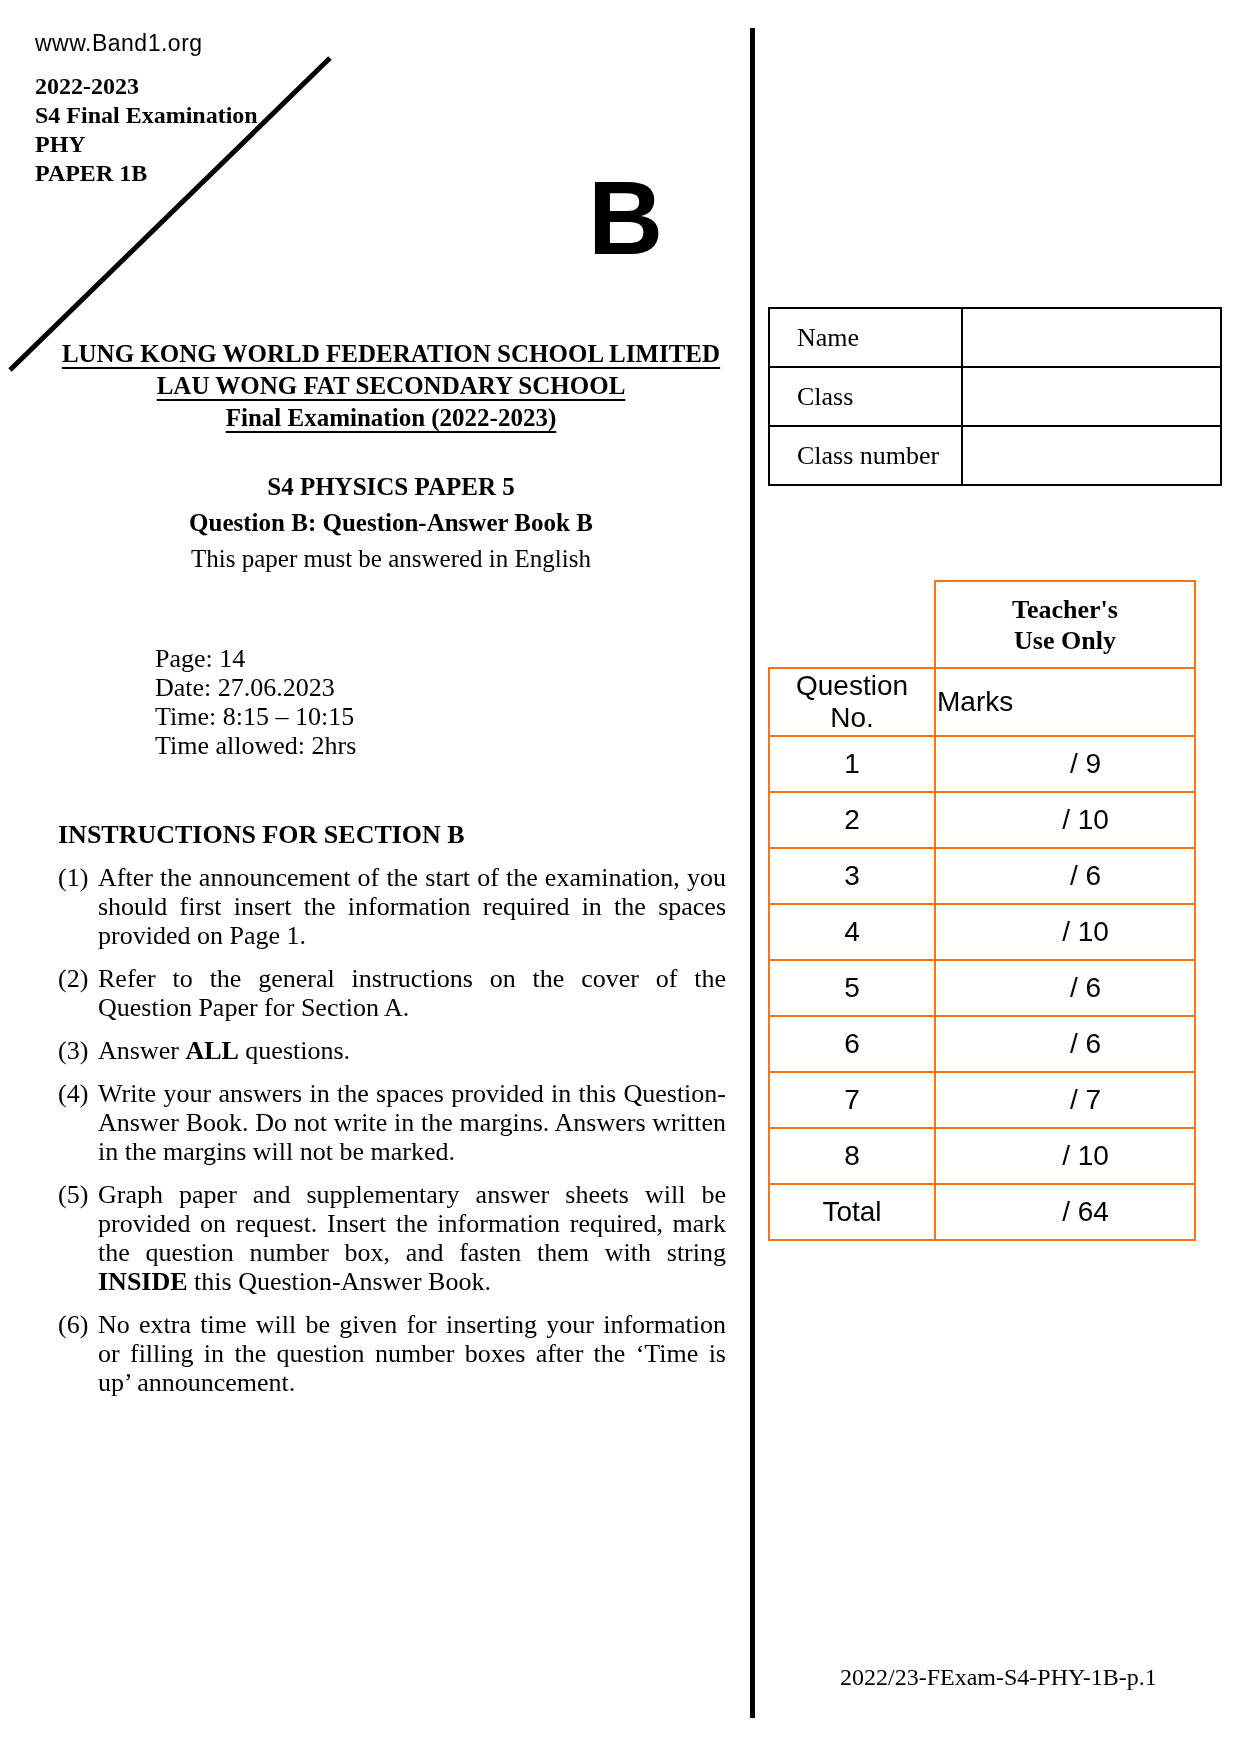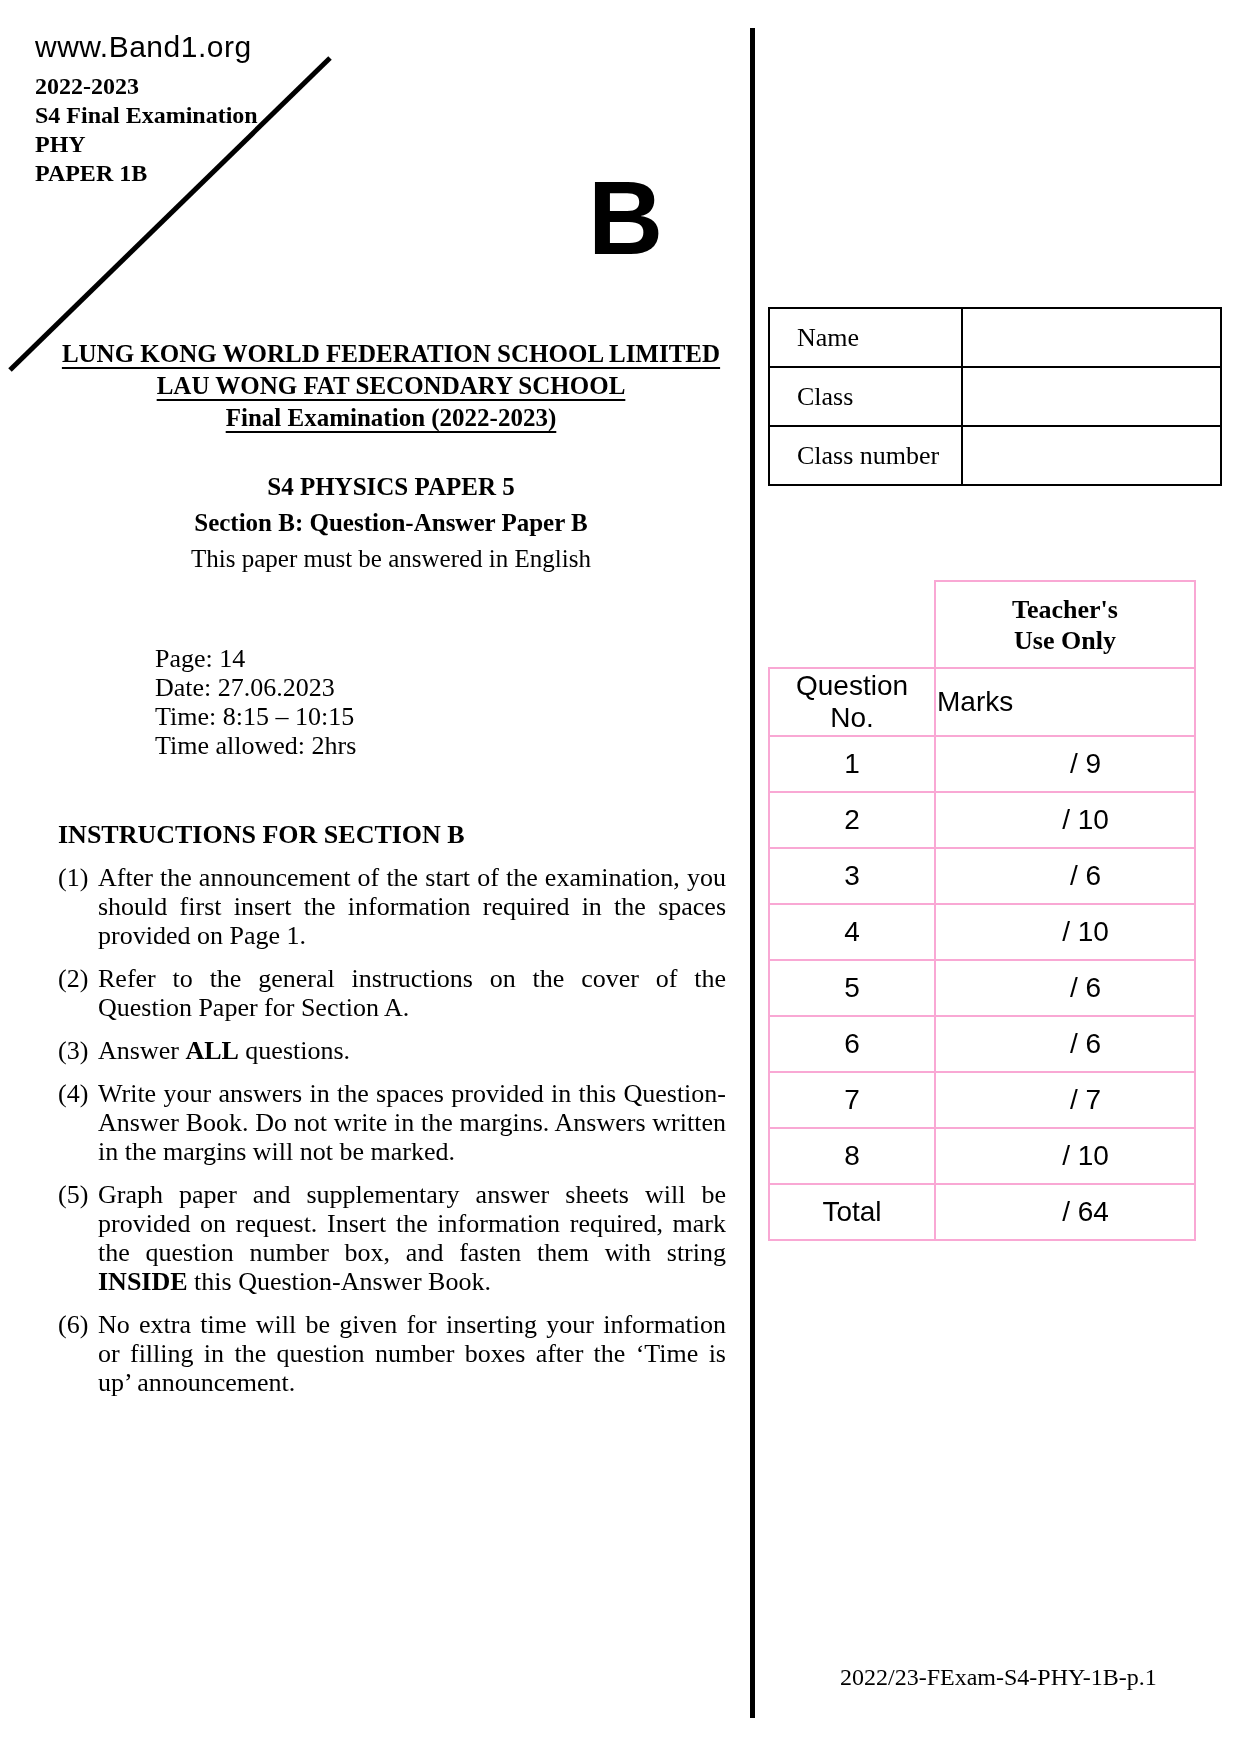--- a/index.html
+++ b/index.html
@@ -1,20 +1,20 @@
 <!DOCTYPE html>
 <html><head>
 <meta charset="utf-8">
 <style>
   html,body{margin:0;padding:0;background:#ffffff;}
   .page{position:relative;width:1240px;height:1754px;background:#ffffff;overflow:hidden;
         font-family:"Liberation Serif",serif;color:#000;}
 
   .watermark{position:absolute;left:35px;top:30px;font-family:"Liberation Sans",sans-serif;
-             font-size:30px;letter-spacing:0.5px;}
+             font-size:23px;letter-spacing:0.5px;}
 
   .corner{position:absolute;left:35px;top:72px;font-weight:bold;font-size:24px;line-height:29px;}
 
   .diag{position:absolute;left:0;top:0;}
 
   .bigb{position:absolute;left:588px;top:166px;font-family:"Liberation Sans",sans-serif;
         font-weight:bold;font-size:104px;line-height:1;}
 
   .heading{position:absolute;left:35px;top:338px;width:712px;text-align:center;}
   .heading .u{font-weight:bold;font-size:25px;line-height:32px;text-decoration:underline;
@@ -34,21 +34,21 @@
 
   .vdivider{position:absolute;left:750px;top:28px;width:5px;height:1690px;background:#000;}
 
   .stable{position:absolute;left:768px;top:307px;border-collapse:collapse;}
   .stable td{border:2px solid #000;height:55px;font-size:26px;vertical-align:middle;}
   .stable td.lbl{width:163px;padding-left:27px;white-space:nowrap;}
   .stable td.val{width:255px;}
 
   .ttable{position:absolute;left:768px;top:580px;border-collapse:collapse;
           font-family:"Liberation Sans",sans-serif;}
-  .ttable td{border:2px solid #f9a8d4;vertical-align:middle;}
+  .ttable td{border:2px solid #f97316;vertical-align:middle;}
   .ttable td.blank{border:none;}
   .ttable .cornercell{width:256px;height:83px;text-align:center;
           font-family:"Liberation Serif",serif;font-weight:bold;font-size:26px;line-height:31px;}
   .ttable .qhead{width:162px;height:49px;text-align:center;font-size:28px;}
   .ttable .mhead{font-size:28px;}
   .ttable .qcell{height:52px;text-align:center;font-size:28px;}
   .ttable .mcell{text-align:center;font-size:28px;padding-left:42px;}
 
   .footer{position:absolute;left:840px;top:1664px;font-size:24px;}
 </style>
@@ -70,21 +70,21 @@
     <div>PAPER 1B</div>
   </div>
 
   <div class="bigb">B</div>
 
   <div class="heading">
     <div class="u">LUNG KONG WORLD FEDERATION SCHOOL LIMITED</div>
     <div class="u">LAU WONG FAT SECONDARY SCHOOL</div>
     <div class="u">Final Examination (2022-2023)</div>
     <div class="paper-title">S4 PHYSICS PAPER 5</div>
-    <div class="section-title">Section B: Question-Answer Paper B</div>
+    <div class="section-title">Question B: Question-Answer Book B</div>
     <div class="lang-note">This paper must be answered in English</div>
   </div>
 
   <div class="exam-info">
     <div>Page: 14</div>
     <div>Date: 27.06.2023</div>
     <div>Time: 8:15 – 10:15</div>
     <div>Time allowed: 2hrs</div>
   </div>
 

